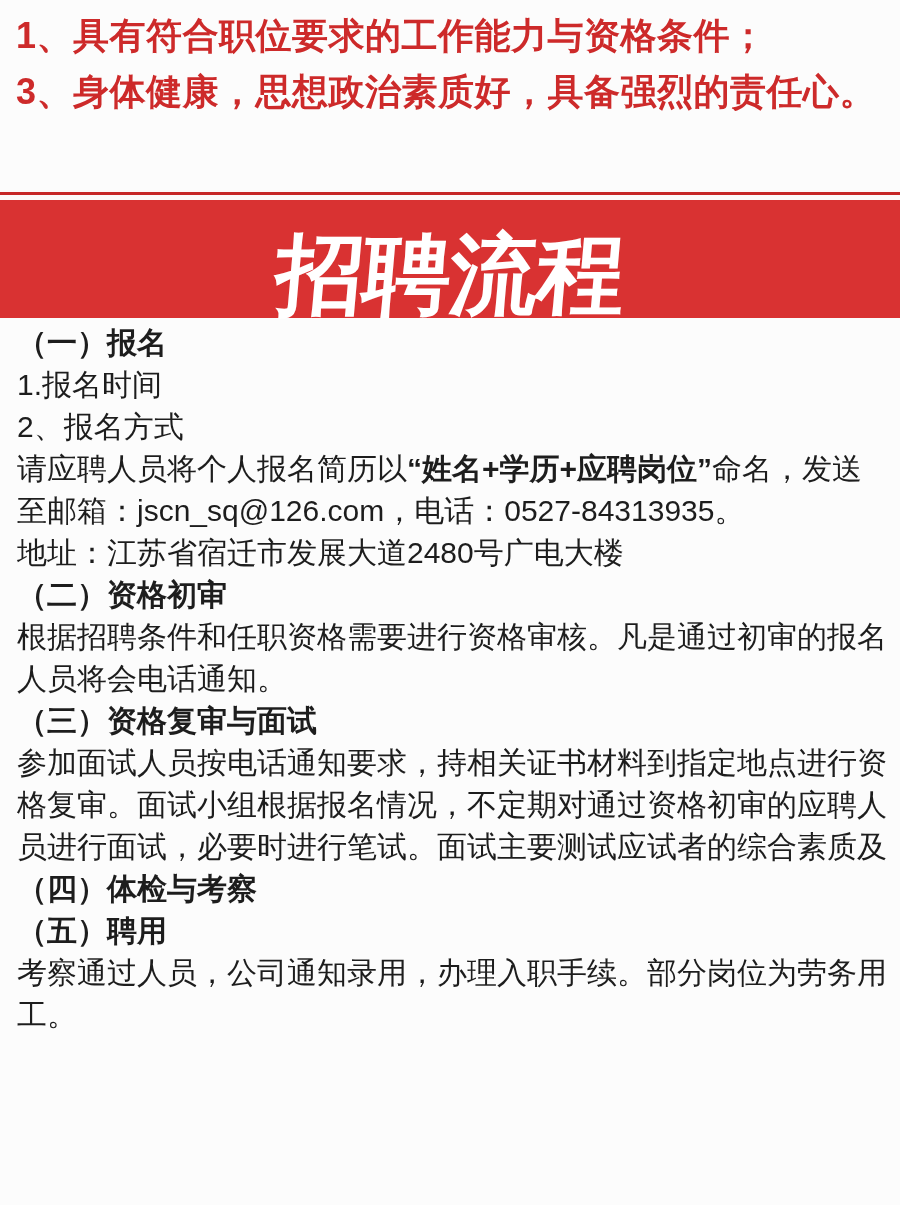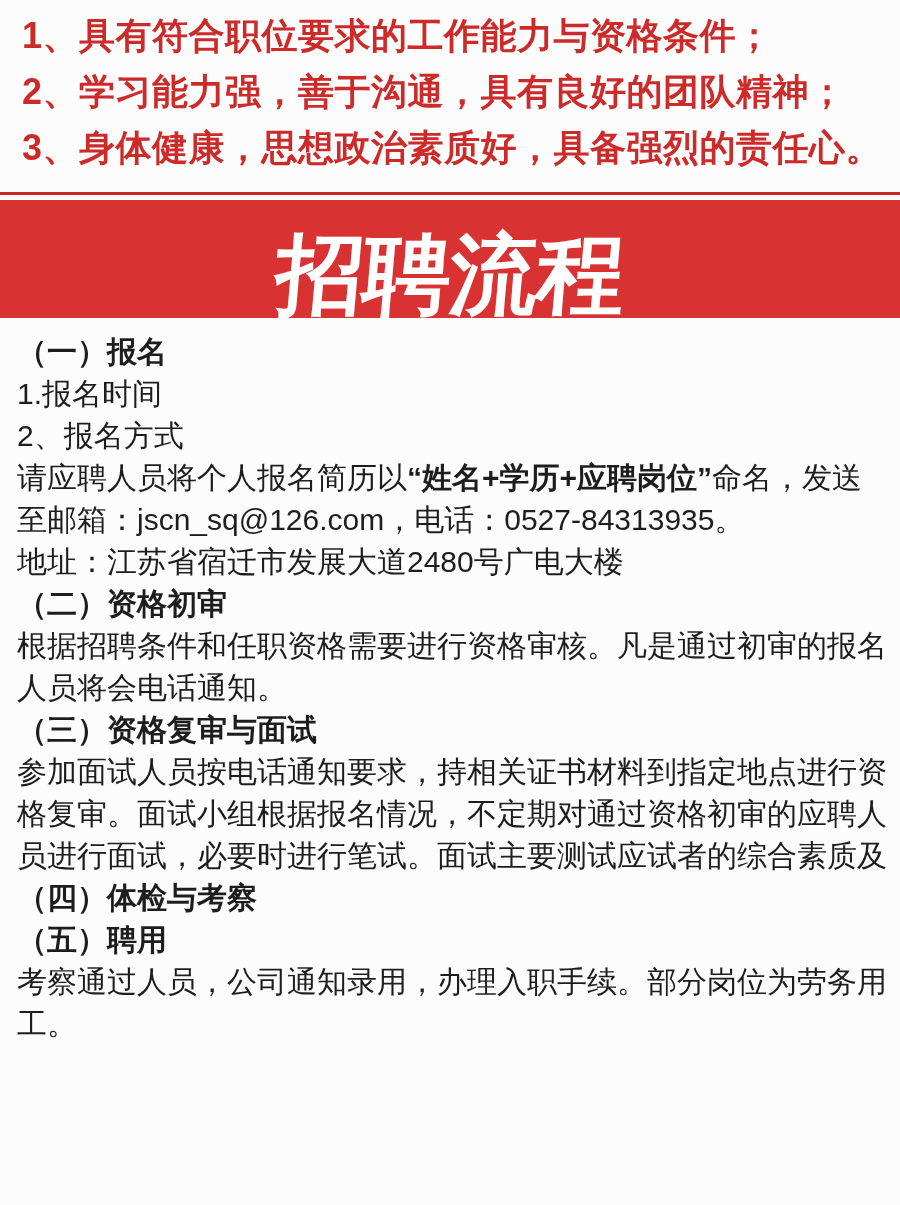--- a/index.html
+++ b/index.html
@@ -5,53 +5,52 @@
   * { margin: 0; padding: 0; box-sizing: border-box; }
   html, body { width: 900px; }
   body {
     width: 900px; height: 1205px;
     background: #fcfcfc;
     overflow: hidden;
     font-family: "Liberation Sans", "DejaVu Sans", sans-serif;
   }
   .top-section {
     height: 192px;
-    padding: 8px 10px 0 22px;
+    padding: 8px 10px 0 16px;
     font-size: 36px;
     font-weight: bold;
     line-height: 56px;
     letter-spacing: 0.5px;
   }
   .top-section .req-line { height: 56px; white-space: nowrap; }
   .divider { height: 3px; margin-bottom: 5px; }
   .banner { height: 118px; position: relative; }
   .banner-title {
     position: absolute; left: 0; right: 0; top: 31px;
     text-align: center;
     font-size: 88px;
     font-weight: 900;
     line-height: 1;
     transform: skewX(-5deg);
     letter-spacing: -1px;
     white-space: nowrap;
   }
   .body-section {
-    padding: 13px 13px 0 17px;
+    padding: 4px 13px 0 17px;
     font-size: 30px;
     line-height: 42px;
   }
   .body-section .line { height: 42px; white-space: nowrap; }
   .body-section .b { font-weight: bold; }
 </style>
 </head>
 <body style="background: rgb(252, 252, 252);">
 
 <div class="top-section" style="color: rgb(205, 42, 42);">
     <div class="req-line">1、具有符合职位要求的工作能力与资格条件；</div>
-    <div class="req-line">2、学习能力强，善于沟通，具有良好的团队精神；</div>
     <div class="req-line">3、身体健康，思想政治素质好，具备强烈的责任心。</div>
   </div>
 
 <div class="divider" style="background: rgb(198, 40, 40);"></div>
 
 <div class="banner" style="background: rgb(217, 50, 50);">
   <div class="banner-title" style="color: rgb(255, 255, 255);">招聘流程</div>
 </div>
 
 <div class="body-section" style="color: rgb(29, 29, 29);">

